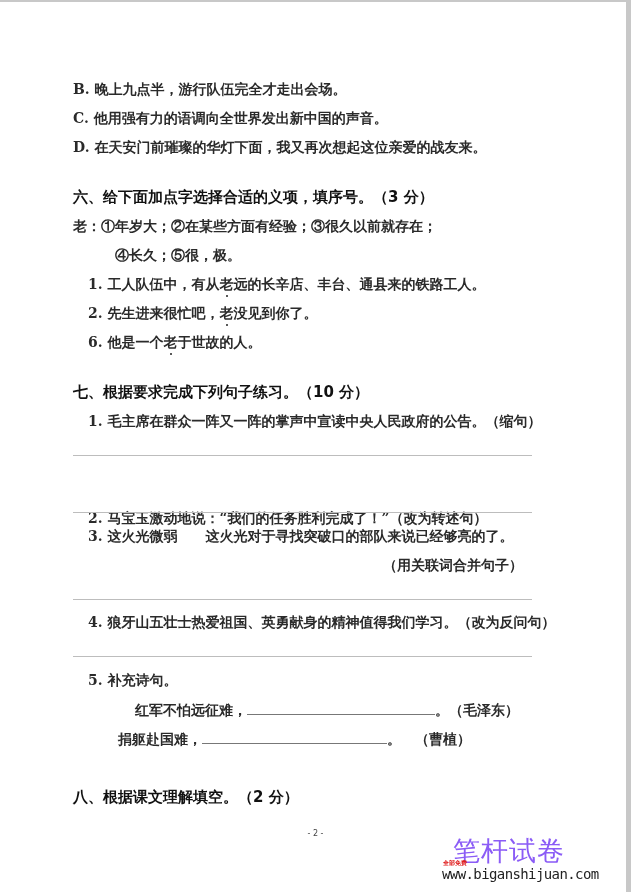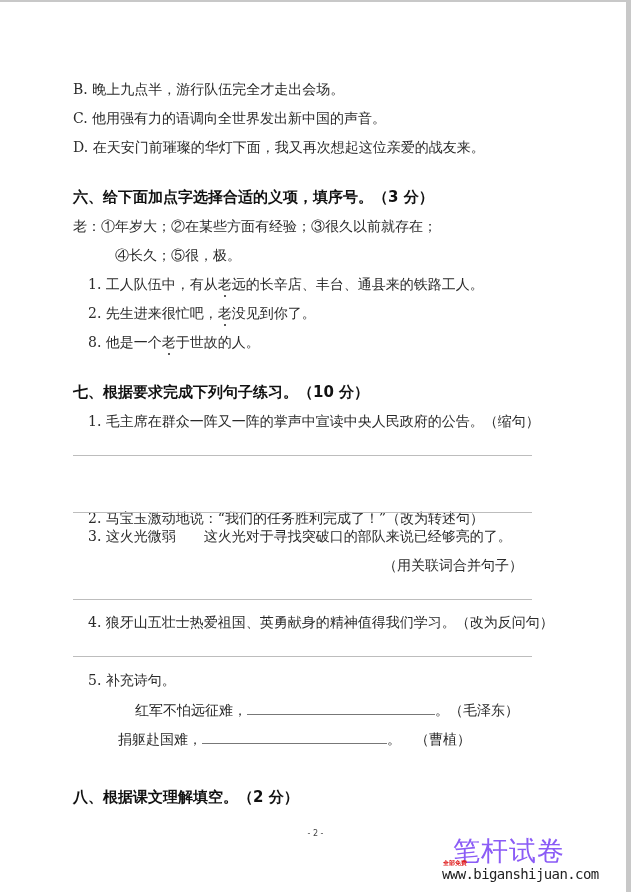--- a/index.html
+++ b/index.html
@@ -4,21 +4,21 @@
   <style>
     html, body { margin: 0; padding: 0; }
     body {
       width: 631px; height: 892px; position: relative; overflow: hidden;
       background: #ffffff;
       font-family: "DejaVu Serif", "Liberation Serif", serif;
       color: #222;
     }
     .frame-top { position: absolute; left: 0; top: 0; width: 631px; height: 2px; background: #c8c8c8; }
     .frame-right { position: absolute; right: 0; top: 0; width: 5px; height: 892px; background: #c8c8c8; }
-    .line { position: absolute; white-space: nowrap; font-size: 14px; line-height: 18px; color: #2a2a2a; }
+    .line { position: absolute; white-space: nowrap; font-size: 14px; line-height: 18px; color: #2a2a2a; font-weight: bold; }
     .heading { font-weight: bold; font-size: 15px; color: #111; font-family: "DejaVu Sans", "Liberation Sans", sans-serif; }
     .rule { position: absolute; left: 73px; width: 459px; height: 1px; background: #bdbdbd; }
     .blank { display: inline-block; border-bottom: 1px solid #777; height: 14px; vertical-align: baseline; }
     .dot { position: relative; display: inline-block; }
     .dot::after { content: ""; position: absolute; left: 50%; bottom: -4px; width: 2px; height: 2px; margin-left: -1px; background: #222; border-radius: 50%; }
     .pageno { position: absolute; left: 0; width: 631px; top: 829px; text-align: center; font-size: 8px; color: #444; font-family: "DejaVu Sans", sans-serif; }
     .wm-title { position: absolute; left: 453px; top: 836px; font-size: 27px; line-height: 30px; color: #8b5cf6; font-family: "DejaVu Sans", sans-serif; letter-spacing: 1px; }
     .wm-free { position: absolute; left: 443px; top: 859px; font-size: 6px; color: #e02020; font-family: "DejaVu Sans", sans-serif; font-weight: bold; }
     .wm-url { position: absolute; left: 442px; top: 866px; font-size: 14px; color: #222; font-family: "DejaVu Sans Mono", "Liberation Mono", monospace; letter-spacing: -0.6px; }
   </style>
@@ -36,21 +36,21 @@
 <div class="line" style="left:73px; top:217px;">老：①年岁大；②在某些方面有经验；③很久以前就存在；</div>
 <div class="line" style="left:103px; top:246px;margin-left:12px;">④长久；⑤很，极。</div>
 
 <div class="line" style="left:88px; top:275px;">
   <span>1. 工人队伍中，有从</span><span class="dot">老</span><span>远的长辛店、丰台、通县来的铁路工人。</span>
 </div>
 <div class="line" style="left:88px; top:304px;">
   <span>2. 先生进来很忙吧，</span><span class="dot">老</span><span>没见到你了。</span>
 </div>
 <div class="line" style="left:88px; top:333px;">
-  <span>8. 他是一个</span><span class="dot">老</span><span>于世故的人。</span>
+  <span>6. 他是一个</span><span class="dot">老</span><span>于世故的人。</span>
 </div>
 
 <div class="line heading" style="left:73px; top:383px;">七、根据要求完成下列句子练习。（10 分）</div>
 <div class="line" style="left:88px; top:412px;">1. 毛主席在群众一阵又一阵的掌声中宣读中央人民政府的公告。（缩句）</div>
 <div class="rule" style="top:455px;"></div>
 <div class="line" style="left:88px; top:462px;margin-top:47px;">2. 马宝玉激动地说：“我们的任务胜利完成了！”（改为转述句）</div>
 <div class="rule" style="top:512px;"></div>
 <div class="line" style="left:88px; top:527px;">
   <span>3. 这火光微弱</span><span style="display:inline-block; width:28px;"></span><span>这火光对于寻找突破口的部队来说已经够亮的了。</span>
 </div>

